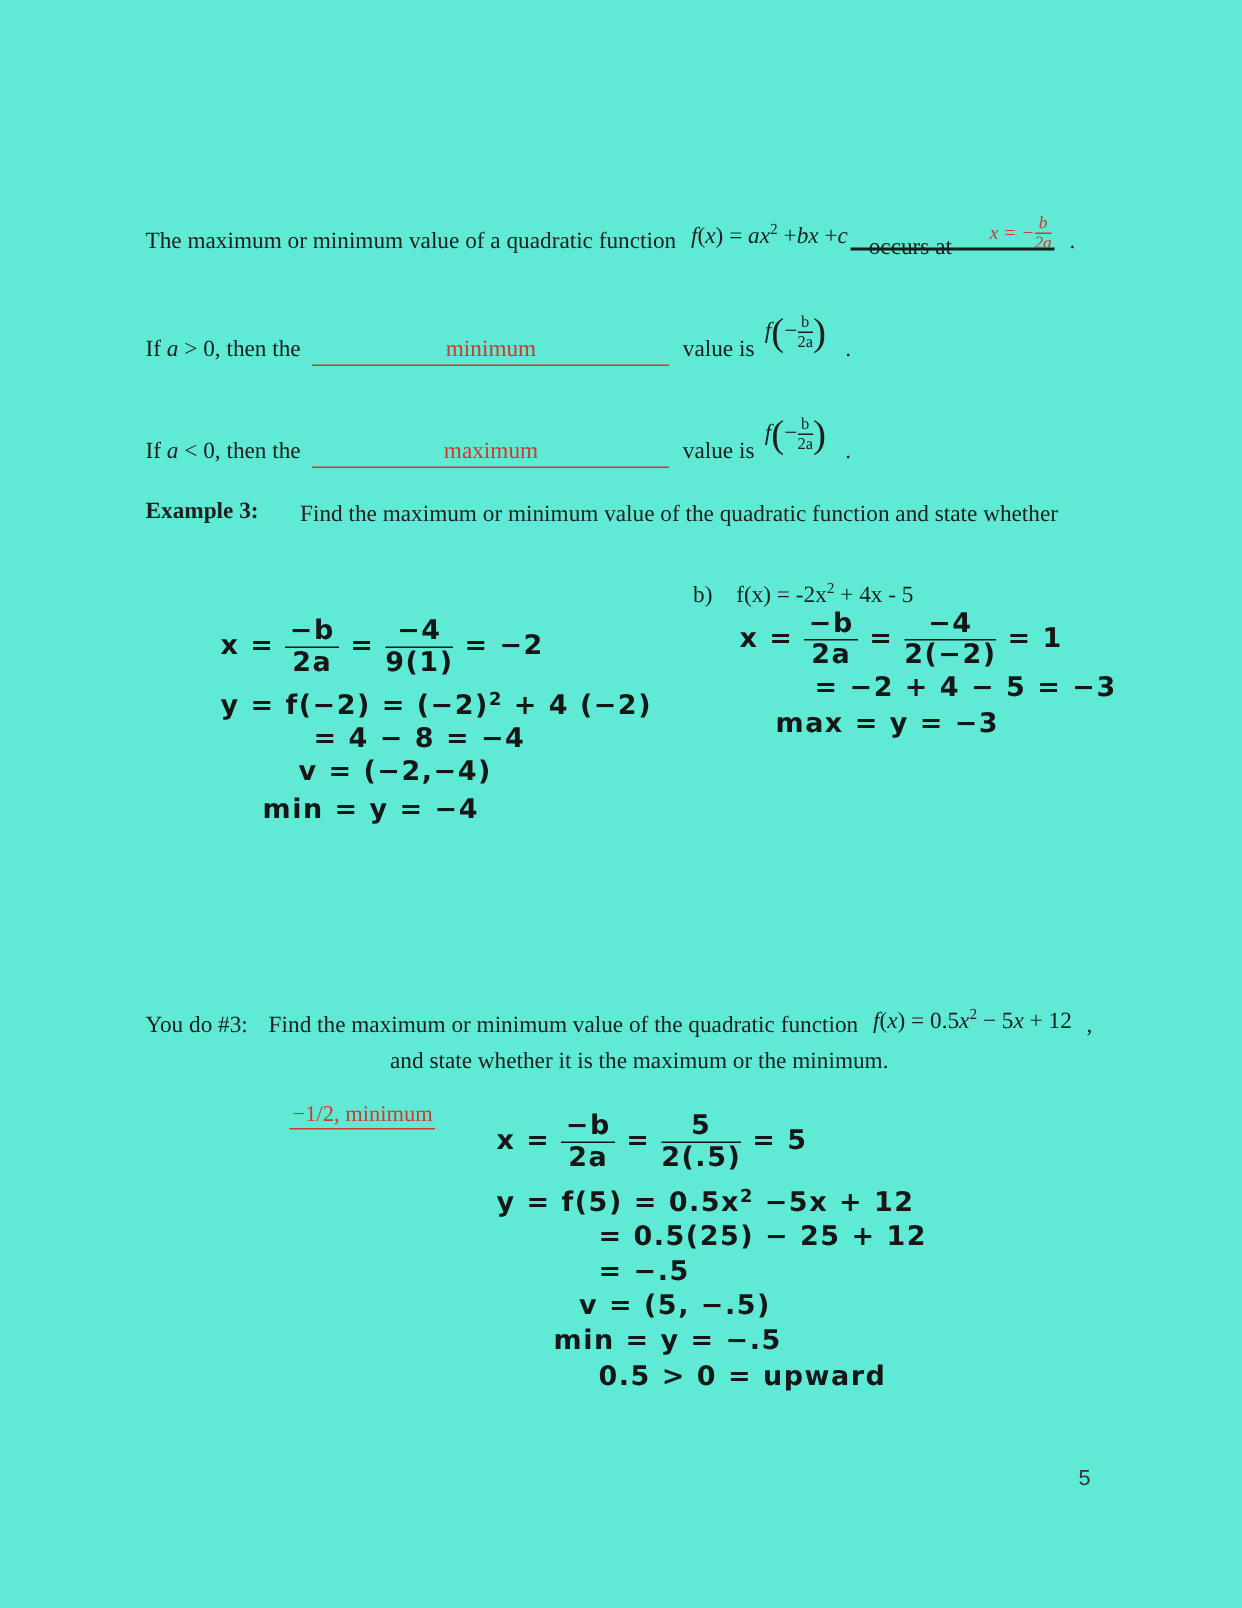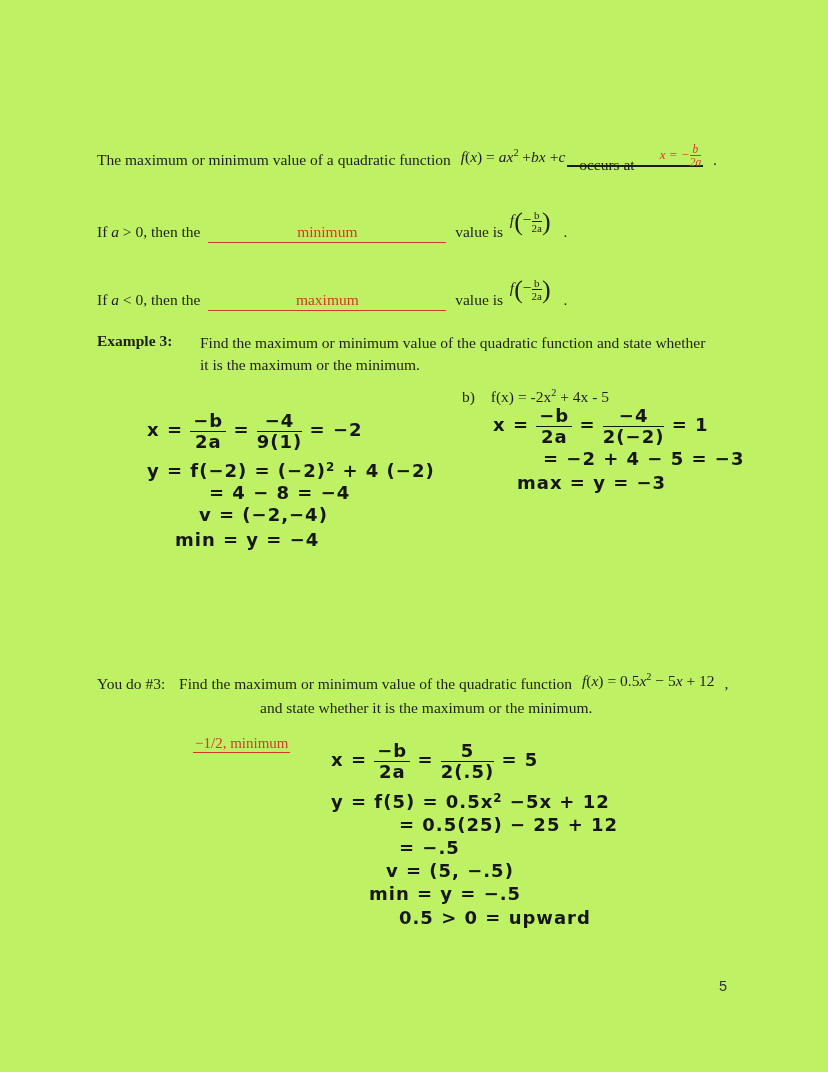--- a/index.html
+++ b/index.html
@@ -1,17 +1,17 @@
 <!DOCTYPE html>
 <html><head>
 <meta charset="utf-8">
 <style>
   :root{ --red:#d4372c; --ink:#1e1e1e; }
   html,body{margin:0;padding:0;background:#fff;}
-  .page{position:relative;width:828px;height:1072px;background:#bef264;overflow:hidden;
+  .page{position:relative;width:828px;height:1072px;background:#5eead4;overflow:hidden;
         font-family:"Liberation Serif",serif;color:var(--ink);font-size:15.5px;}
   .abs{position:absolute;white-space:nowrap;}
 
   
   .mi{font-style:italic;}
   sup{font-size:66%;vertical-align:6px;line-height:0;}
   .frac{display:inline-block;vertical-align:middle;text-align:center;line-height:1.1;}
   .frac .fn{display:block;border-bottom:1.5px solid currentColor;padding:0 2px;}
   .frac .fd{display:block;}
   .pf .frac{font-size:11px;}
@@ -76,21 +76,20 @@
     <span class="rblank"><span>maximum</span></span>
     <span>value is</span>
     <span class="vform pf"><span class="mi">f</span><span class="bp">(</span>−<span class="frac"><span class="fn">b</span><span class="fd">2a</span></span><span class="bp">)</span></span>
     <span class="period">.</span>
   </div>
 
   <div class="abs ex-row" style="left:97px;top:332px;white-space:normal;width:640px;">
     <span class="ex-label">Example 3:</span>
     <span class="ex-desc">
       <span>Find the maximum or minimum value of the quadratic function and state whether</span><br>
-      <span>it is the maximum or the minimum.</span>
     </span>
   </div>
 
 
   <div class="abs hw" style="left:147px;top:411px;">
       <div class="hw-line" style="margin-left: 0px; margin-top: 0px;">x = <span class="frac"><span class="fn">−b</span><span class="fd">2a</span></span> = <span class="frac"><span class="fn">−4</span><span class="fd">9(1)</span></span> = −2</div>
       <div class="hw-line" style="margin-left: 0px; margin-top: 9px;">y = f(−2) = (−2)<sup>2</sup> + 4 (−2)</div>
       <div class="hw-line" style="margin-left: 62px; margin-top: 2px;">= 4 − 8 = −4</div>
       <div class="hw-line" style="margin-left: 52px; margin-top: 2px;">v = (−2,−4)</div>
       <div class="hw-line" style="margin-left: 28px; margin-top: 5px;">min = y = −4</div>

